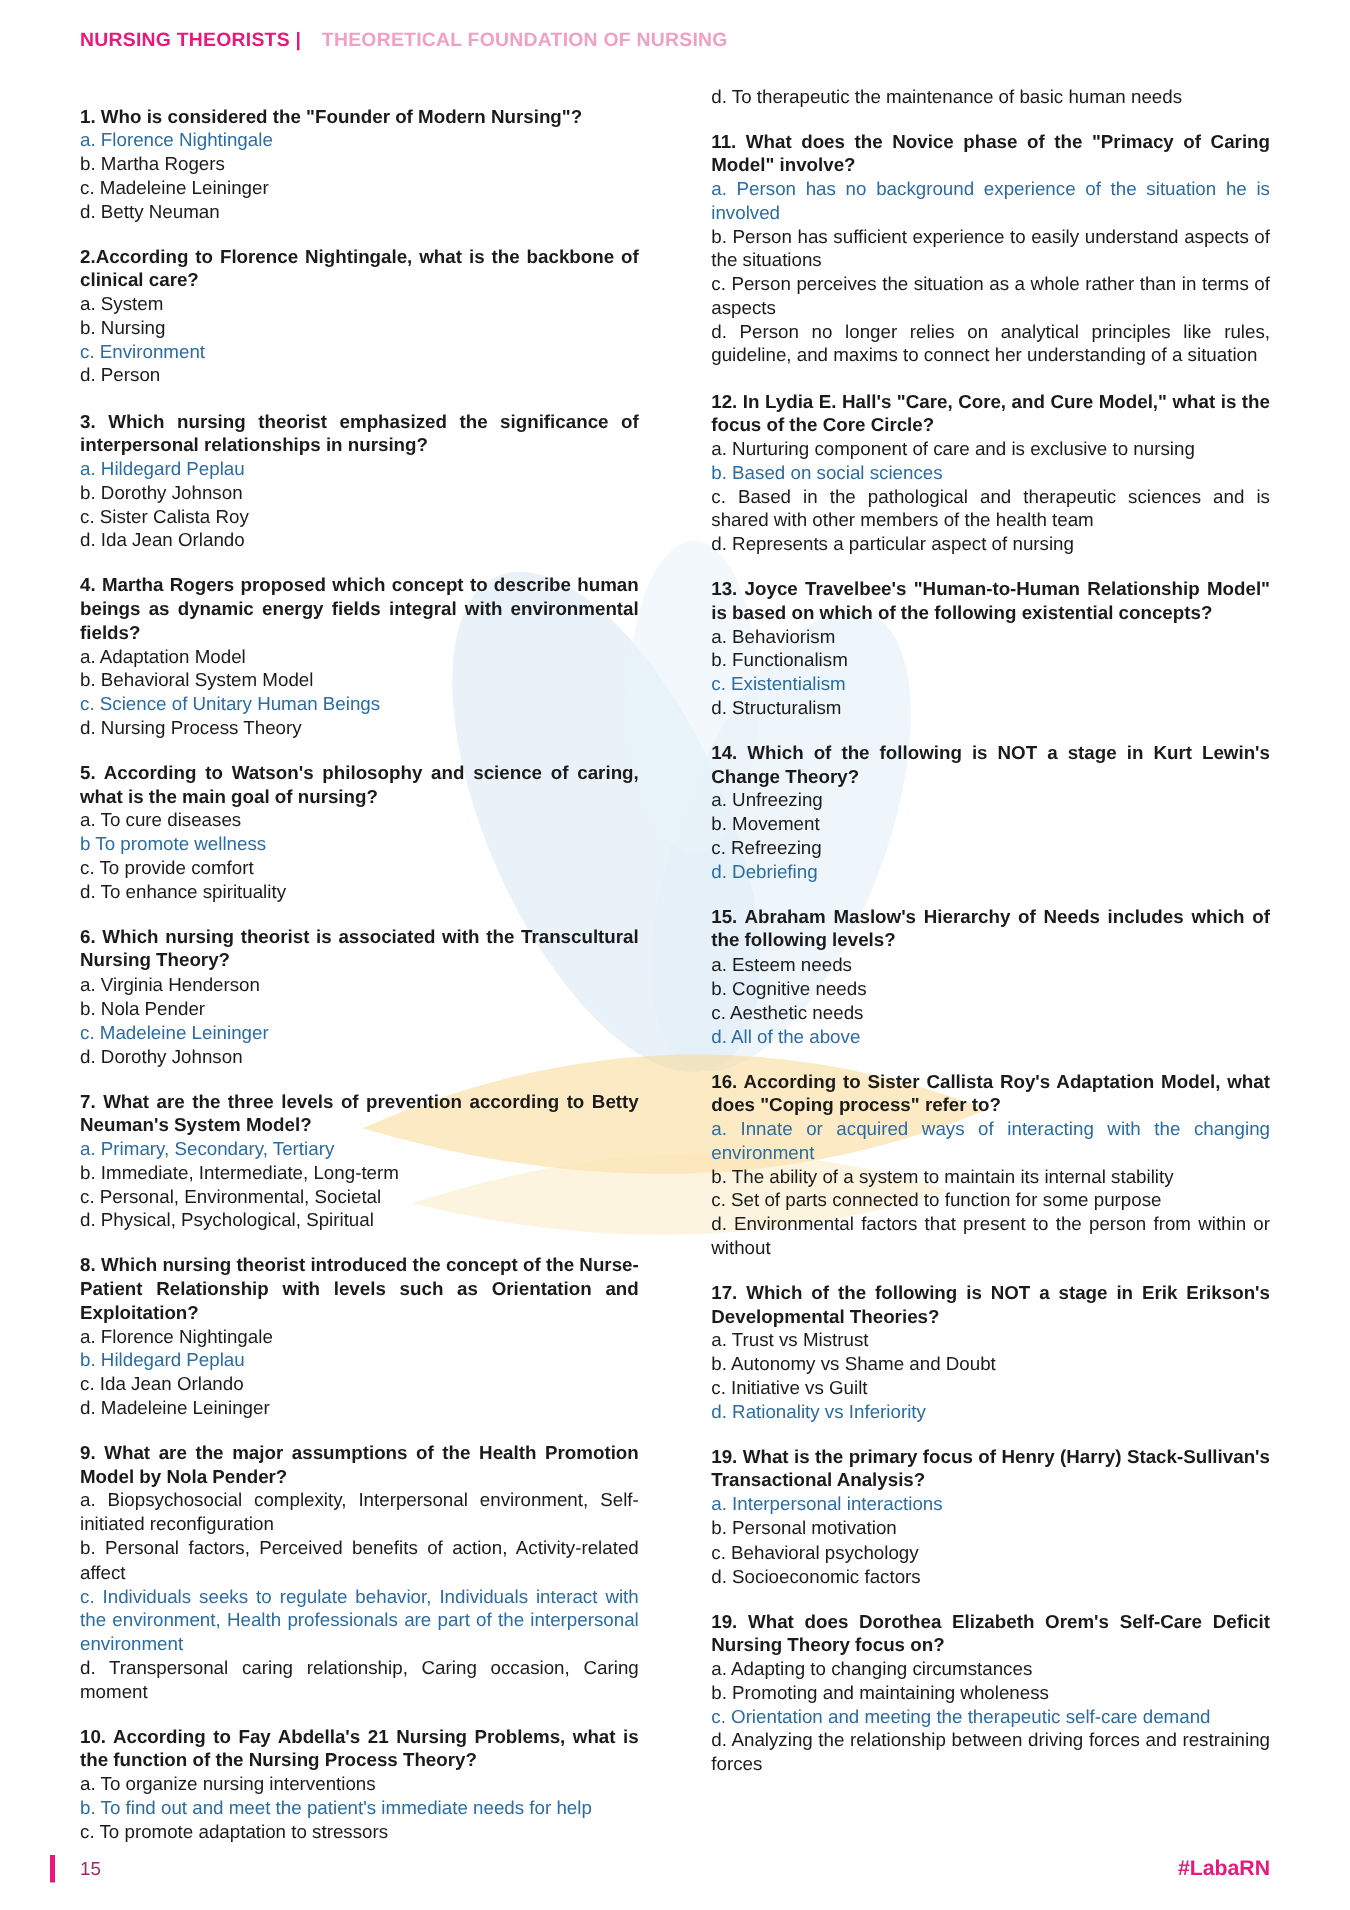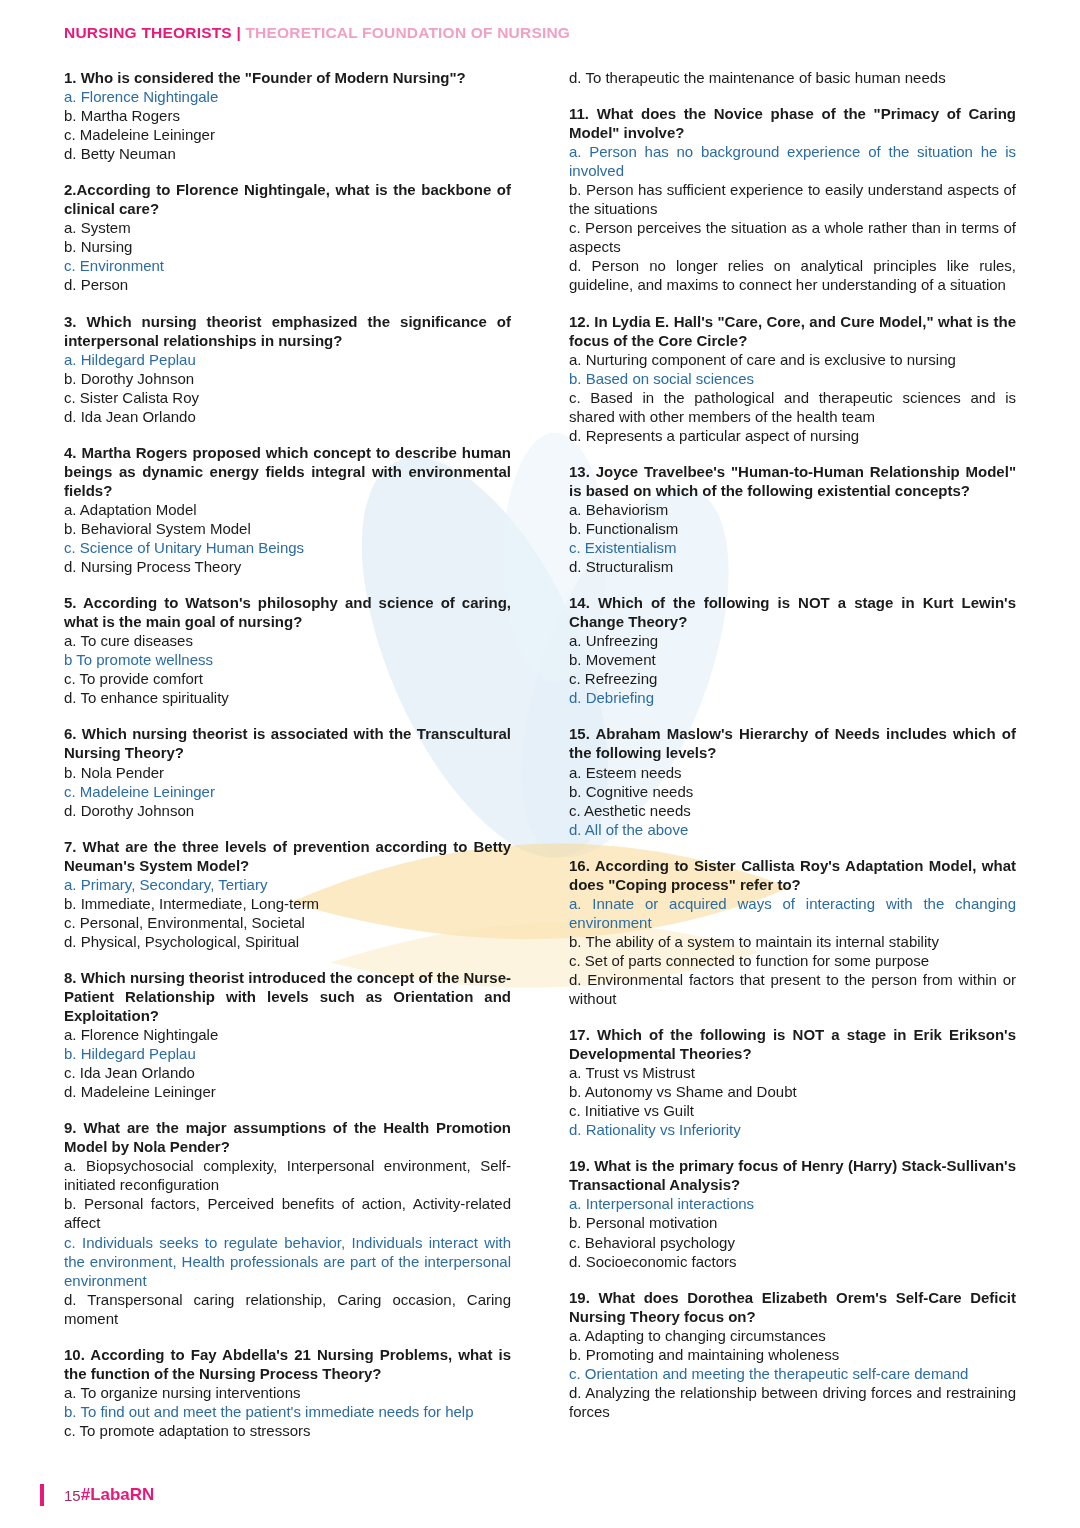--- a/index.html
+++ b/index.html
@@ -32,43 +32,45 @@
     height:100%;
   }
   .header{
     font-size:15.5px;
     font-weight:bold;
     letter-spacing:.2px;
     margin-bottom:26px;
     white-space:nowrap;
   }
   .header .title{color:var(--pink);}
-  .header .subtitle{color:var(--pink-light);margin-left:0;}
+  .header .subtitle{color:var(--pink-light);margin-left:12px;}
   .content{
     display:flex;
     gap:58px;
   }
   .col{flex:1;min-width:0;}
   .question{margin-bottom:17px;}
   .q-text{
     font-weight:bold;
     font-size:15px;
     line-height:1.27;
     text-align:justify;
+    margin-top:16px;
   }
   .option{
     font-size:15px;
     line-height:1.27;
     text-align:justify;
   }
   .option.highlight{color:var(--blue);}
   .footer{
     position:absolute;
     left:40px;right:64px;bottom:22px;
     display:flex;
+    justify-content:space-between;
     align-items:center;
     z-index:2;
   }
   .pageno-wrap{display:flex;align-items:center;}
   .pageno-bar{
     width:4px;height:22px;
     background:var(--pink);
     margin-right:20px;
   }
   .pageno{
@@ -131,20 +133,21 @@
         </div>
         <div class="question">
           <div class="q-text">5. According to Watson's philosophy and science of caring, what is the main goal of nursing?</div>
           <div class="option">a. To cure diseases</div>
           <div class="option highlight">b To promote wellness</div>
           <div class="option">c. To provide comfort</div>
           <div class="option">d. To enhance spirituality</div>
         </div>
         <div class="question">
           <div class="q-text">6. Which nursing theorist is associated with the Transcultural Nursing Theory?</div>
+          <div class="option">a. Virginia Henderson</div>
           <div class="option">b. Nola Pender</div>
           <div class="option highlight">c. Madeleine Leininger</div>
           <div class="option">d. Dorothy Johnson</div>
         </div>
         <div class="question">
           <div class="q-text">7. What are the three levels of prevention according to Betty Neuman's System Model?</div>
           <div class="option highlight">a. Primary, Secondary, Tertiary</div>
           <div class="option">b. Immediate, Intermediate, Long-term</div>
           <div class="option">c. Personal, Environmental, Societal</div>
           <div class="option">d. Physical, Psychological, Spiritual</div>

